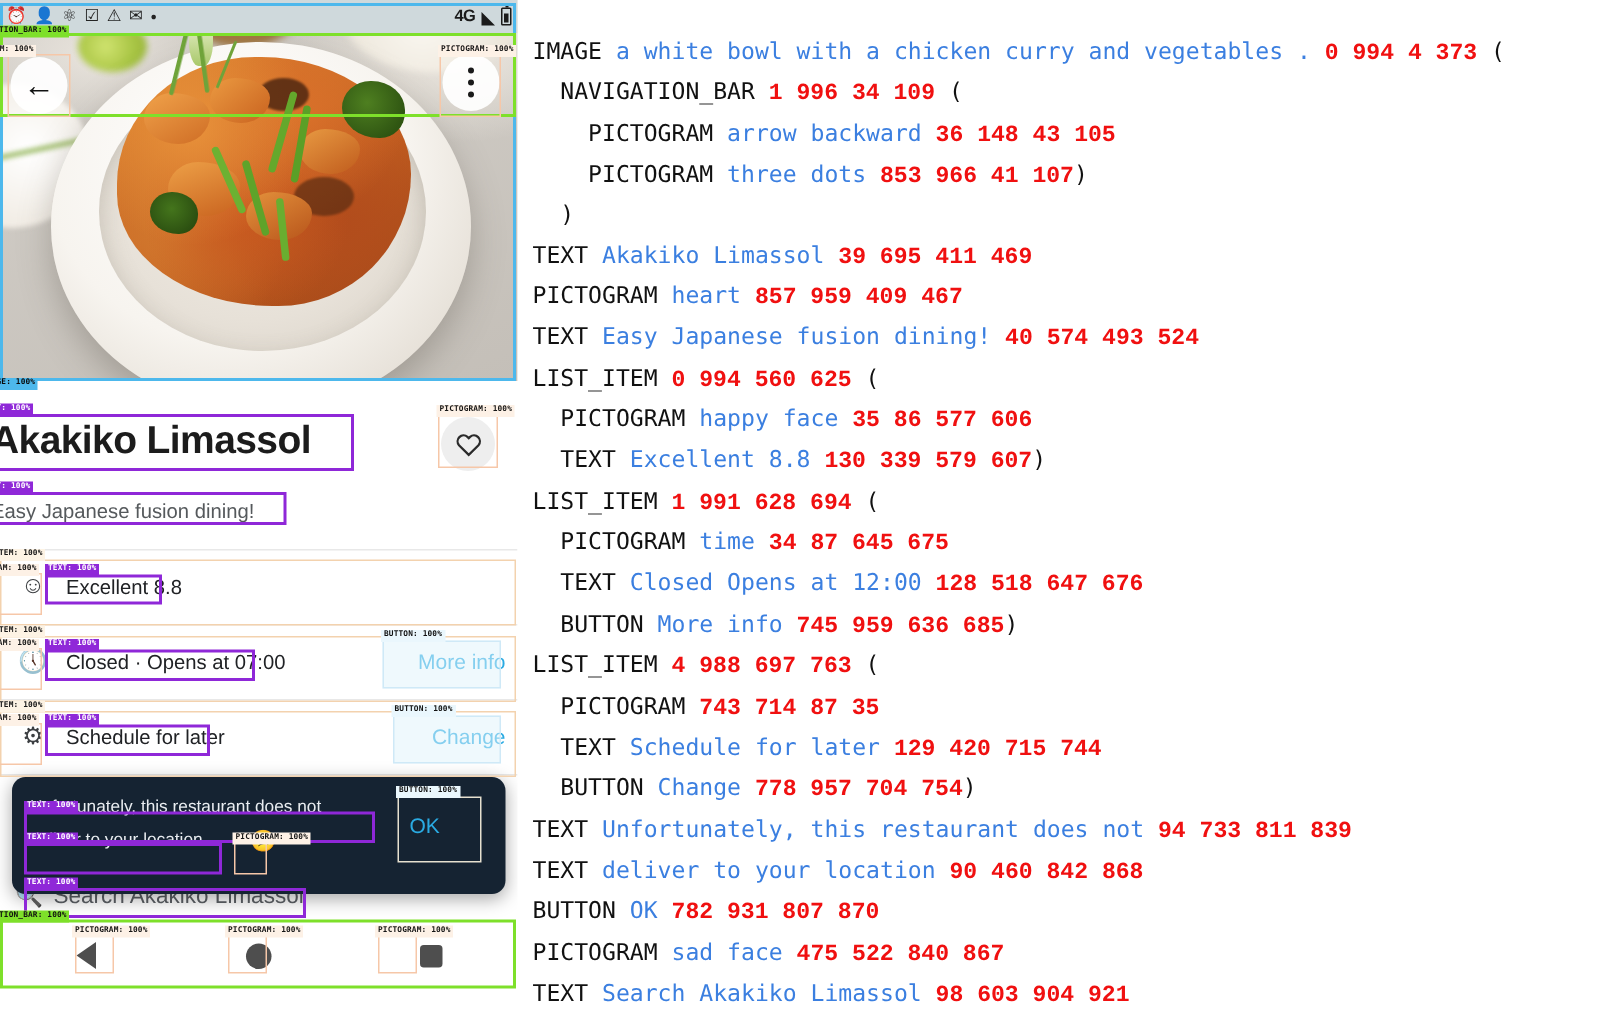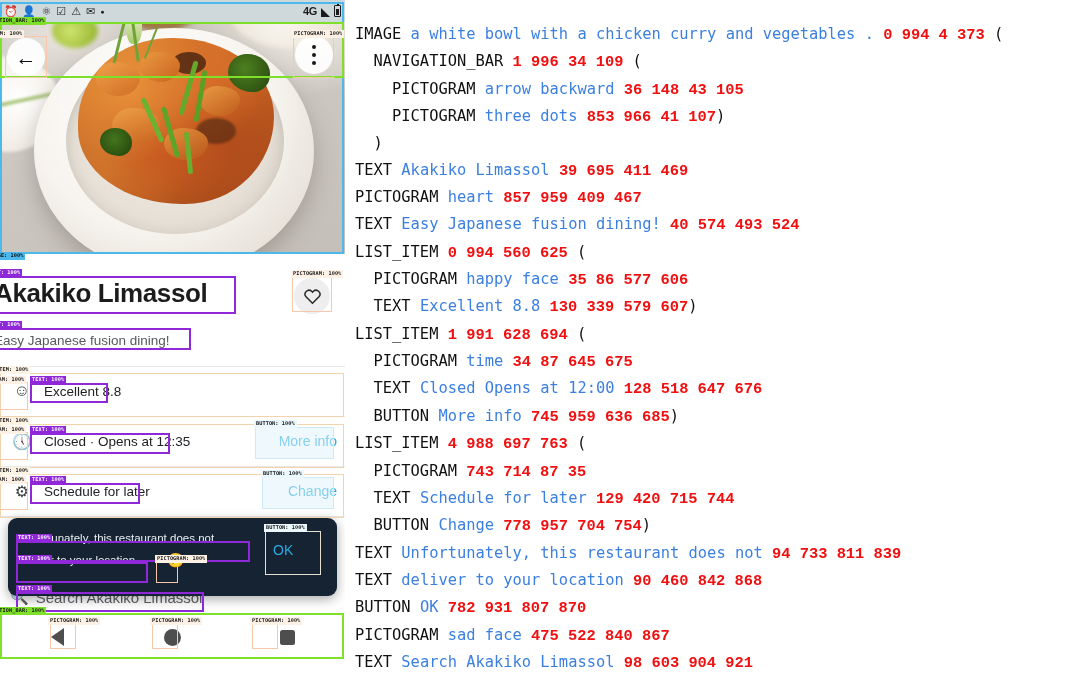--- a/index.html
+++ b/index.html
@@ -356,21 +356,21 @@
       <div id="subtitle">Easy Japanese fusion dining!</div>
 
       <div class="hr" style="top:112px;"></div>
       <div class="row" id="row0">
         <span class="rowicon">☺</span>
         <span class="rowtext">Excellent 8.8</span>
       </div>
       <div class="hr" style="top:162px;"></div>
       <div class="row" id="row1">
         <span class="rowicon">🕔</span>
-        <span class="rowtext">Closed · Opens at 12:35</span>
+        <span class="rowtext">Closed · Opens at 07:00</span>
         <span class="rowbtn">More info</span>
       </div>
       <div class="hr" style="top:212px;"></div>
       <div class="row" id="row2">
         <span class="rowicon">⚙</span>
         <span class="rowtext">Schedule for later</span>
         <span class="rowbtn">Change</span>
       </div>
       <div class="hr" style="top:262px;"></div>
 

